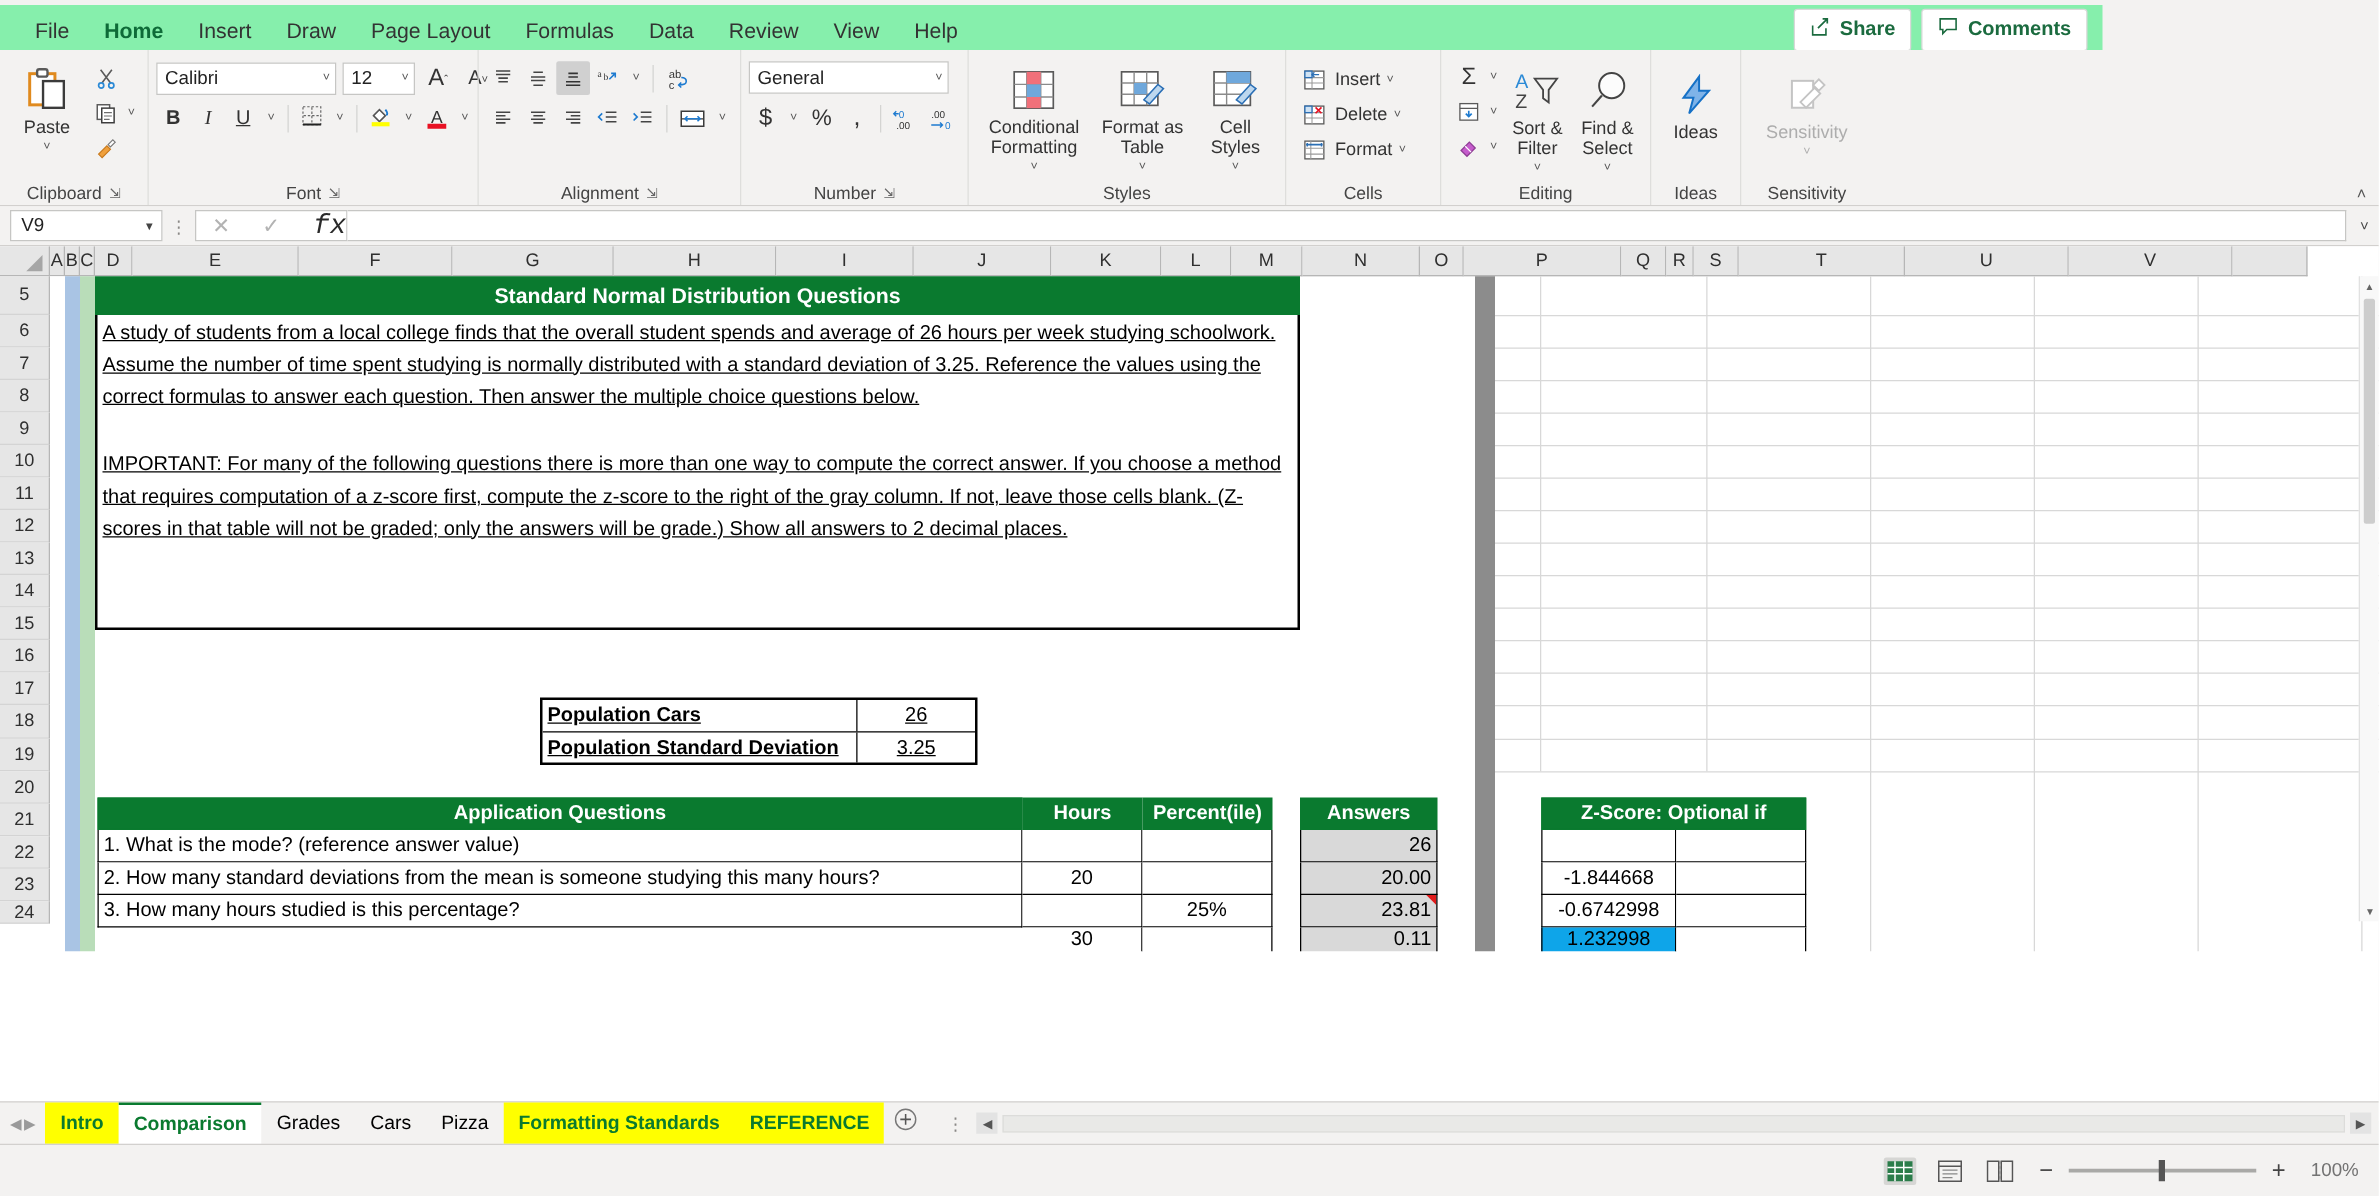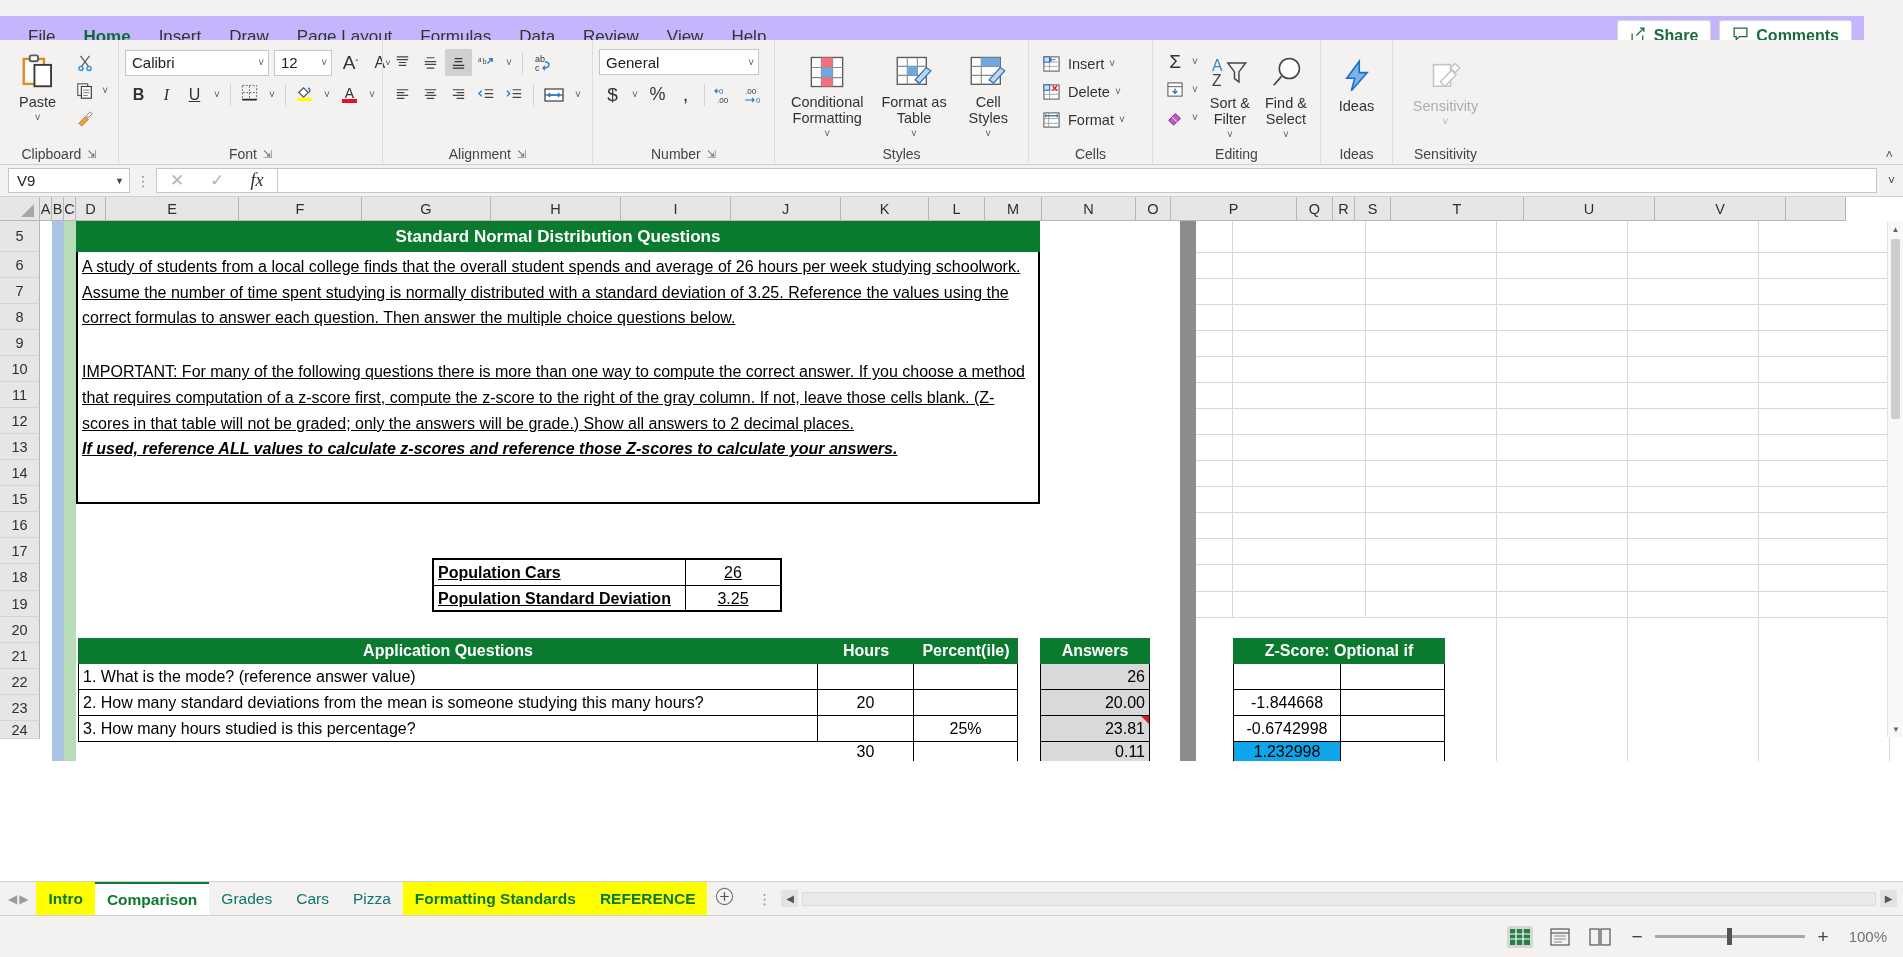--- a/index.html
+++ b/index.html
@@ -7,22 +7,22 @@
     margin: 0; padding: 0;
     width: 1903px; height: 957px;
     overflow: hidden;
     font-family: "Liberation Sans", sans-serif;
     background: #ffffff;
   }
   .app { position: relative; width: 1903px; height: 957px; background: #f3f2f1; }
 
   
   .tabbar {
-    position: absolute; top: 16px; left: 0; width: 1864px; height: 40px;
-    background: #c4b5fd; display: flex; align-items: flex-end;
+    position: absolute; top: 4px; left: 0; width: 1682px; height: 40px;
+    background: #86efac; display: flex; align-items: flex-end;
   }
   .tabbar .tabs { display: flex; align-items: flex-end; height: 40px; }
   .ribtab {
     font-size: 17px; color: #333333; padding: 0 14px; height: 38px;
     display: flex; align-items: center; cursor: default; position: relative;
     white-space: nowrap;
   }
   .ribtab.first { margin-left: 14px; }
   .ribtab.active { color: #0e6b38; font-weight: bold; }
   .ribtab.active::after {
@@ -93,21 +93,21 @@
     border-bottom: 1px solid #d2d0ce;
   }
   .namebox {
     margin-left: 8px; width: 122px; height: 25px; background: #fff;
     border: 1px solid #c6c6c4; display: flex; align-items: center;
     justify-content: space-between; padding: 0 5px 0 8px; font-size: 15px; color: #222;
   }
   .fbdots { width: 26px; text-align: center; color: #8a8886; font-size: 14px; letter-spacing: 0; }
   .fbbtns { display: flex; align-items: center; height: 25px; background: #fff; border: 1px solid #c6c6c4; }
   .fbbtn { width: 40px; height: 23px; display: flex; align-items: center; justify-content: center; font-size: 17px; color: #b3b3b3; }
-  .fbbtn.fx { color: #2a2a2a; font-style: italic; font-family: Liberation Serif, serif; font-size: 18px; }
+  .fbbtn.fx { color: #2a2a2a; font-style: italic; font-family: Liberation Mono, monospace; font-size: 22px; justify-content: flex-end; }
   .finput { flex: 1; height: 25px; background: #fff; border: 1px solid #c6c6c4; border-left: none; margin-right: 26px; }
   .fb-caret { position: absolute; right: 8px; font-size: 12px; color: #444; }
 
   
   .gridwrap { position: absolute; top: 197px; left: 0; width: 1903px; height: 700px; background: #fff; overflow: hidden; }
 
   .colhdr { position: absolute; top: 0; left: 0; height: 24px; display: flex; background: #e6e6e6; }
   .corner {
     width: 40px; height: 24px; background: #e6e6e6; border-right: 1px solid #b6b6b6;
     border-bottom: 1px solid #b6b6b6; position: relative;
@@ -160,21 +160,21 @@
 
   
   .sheetbar {
     position: absolute; bottom: 42px; left: 0; width: 1903px; height: 34px;
     background: #f3f2f1; display: flex; align-items: center;
     border-top: 1px solid #d2d0ce;
   }
   .navarrows { display: flex; align-items: center; gap: 2px; padding: 0 8px; color: #9a9a9a; font-size: 12px; }
   .stab {
     height: 34px; display: flex; align-items: center; padding: 0 12px;
-    font-size: 15.5px; color: #0f766e; position: relative; white-space: nowrap;
+    font-size: 15.5px; color: #000000; position: relative; white-space: nowrap;
   }
   .stab.yellow { background: #ffff00; color: #0a7a2f; font-weight: bold; }
   .stab.active { background: #fff; font-weight: bold; color: #0a7a2f; border-top: 2px solid #0a7a2f; }
   .addsheet { width: 34px; display: flex; align-items: center; justify-content: center; color: #666; font-size: 19px; }
   .sbdots { margin-left: 16px; color: #8a8886; font-size: 14px; }
   .hscroll { flex: 1; margin-left: 10px; margin-right: 6px; display: flex; align-items: center; gap: 4px; }
   .hsl, .hsr { width: 17px; height: 17px; display: flex; align-items: center; justify-content: center;
                background: #e3e3e3; color: #555; font-size: 10px; }
   .htrack { flex: 1; height: 14px; background: #e9e9e7; border: 1px solid #dcdcda; }
 
@@ -886,21 +886,20 @@
       <div class="gline" style="left:1849px;top:0;width:1px;height:540px"></div>
 
       <div class="cell greenhdr" style="left:36px;top:0;width:964px;height:31px">
         <span>Standard Normal Distribution Questions</span>
       </div>
 
       <div class="cell blackbox" style="left:36px;top:31px;width:964px;height:252px;background:#fff;border-top:none">
         <div class="bodytext" style="padding:2px 4px">A study of students from a local college finds that the overall student spends and average of 26 hours per week studying schoolwork. Assume the number of time spent studying is normally distributed with a standard deviation of 3.25. Reference the values using the correct formulas to answer each question. Then answer the multiple choice questions below.</div>
         <div class="bodytext" style="padding:0 4px;height:26px"></div>
         <div class="bodytext" style="padding:0 4px">IMPORTANT: For many of the following questions there is more than one way to compute the correct answer. If you choose a method that requires computation of a z-score first, compute the z-score to the right of the gray column. If not, leave those cells blank. (Z-scores in that table will not be graded; only the answers will be grade.)  Show all answers to 2 decimal places.</div>
-        <div class="bodytext bold ital" style="padding:0 4px;line-height:25px">If used, reference ALL values to calculate z-scores and reference those Z-scores to calculate your answers.</div>
       </div>
 
       <div class="cell blackbox" style="left:392px;top:337px;width:350px;height:54px;background:#fff">
         <div style="display:flex;height:26px;border-bottom:1px solid #000">
           <div class="lft bold" style="width:252px;font-size:16px;border-right:1px solid #000">Population Cars</div>
           <div class="ctr" style="flex:1;font-size:16px">26</div>
         </div>
         <div style="display:flex;height:26px">
           <div class="lft bold" style="width:252px;font-size:16px;border-right:1px solid #000">Population Standard Deviation</div>
           <div class="ctr" style="flex:1;font-size:16px">3.25</div>

